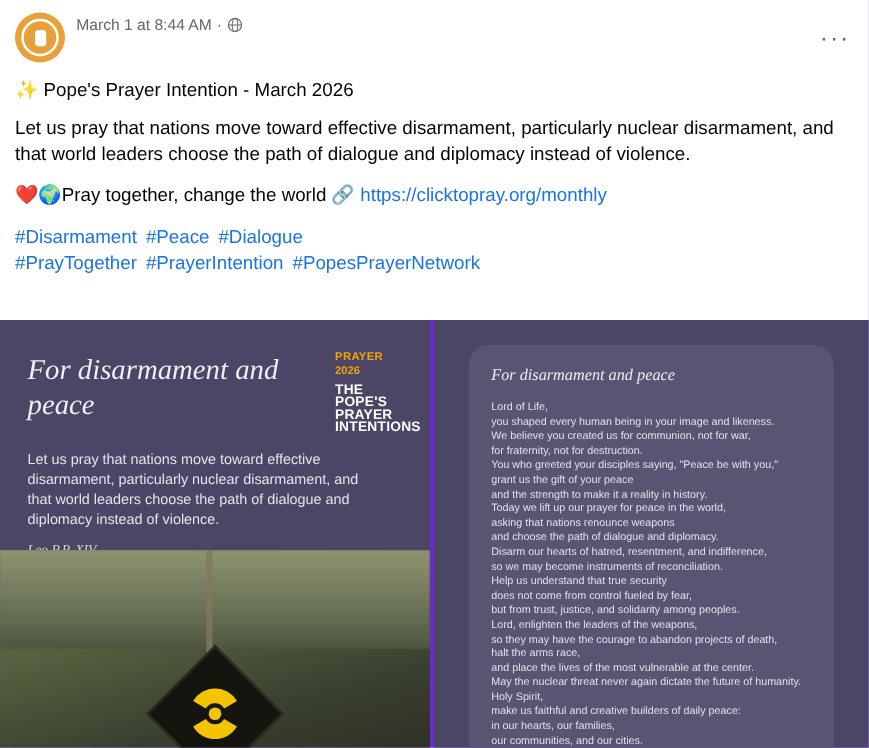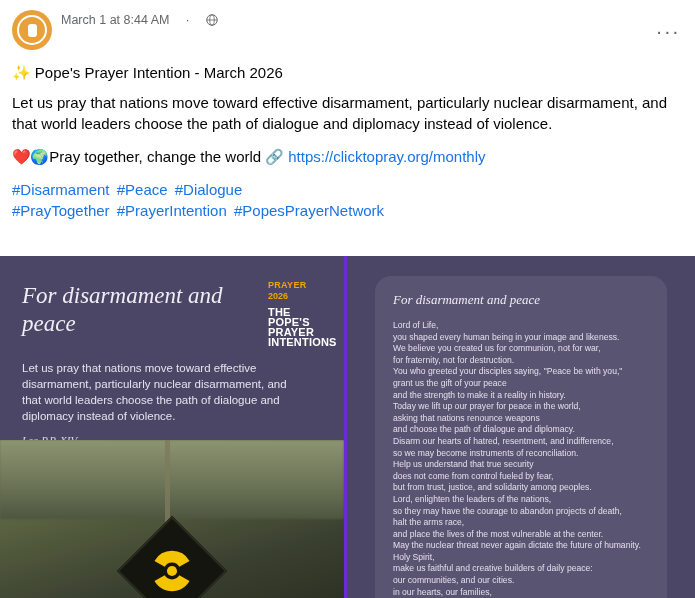--- a/index.html
+++ b/index.html
@@ -74,21 +74,21 @@
     color: #050505;
   }
   .verified {
     width: 14px;
     height: 14px;
     display: inline-block;
   }
   .meta-row {
     display: flex;
     align-items: center;
-    gap: 16px;
+    gap: 4px;
     font-size: 12.5px;
     color: #65676b;
     margin-top: 2px;
     text-align: center;
   }
   .globe-icon {
     width: 12px;
     height: 12px;
     display: inline-block;
   }
@@ -448,29 +448,29 @@
         <p class="p-line">grant us the gift of your peace</p>
         <p class="p-line">and the strength to make it a reality in history.</p>
         <p class="p-line">Today we lift up our prayer for peace in the world,</p>
         <p class="p-line">asking that nations renounce weapons</p>
         <p class="p-line">and choose the path of dialogue and diplomacy.</p>
         <p class="p-line">Disarm our hearts of hatred, resentment, and indifference,</p>
         <p class="p-line">so we may become instruments of reconciliation.</p>
         <p class="p-line">Help us understand that true security</p>
         <p class="p-line">does not come from control fueled by fear,</p>
         <p class="p-line">but from trust, justice, and solidarity among peoples.</p>
-        <p class="p-line">Lord, enlighten the leaders of the nations,</p>
+        <p class="p-line">Lord, enlighten the leaders of the weapons,</p>
         <p class="p-line">so they may have the courage to abandon projects of death,</p>
         <p class="p-line">halt the arms race,</p>
         <p class="p-line">and place the lives of the most vulnerable at the center.</p>
         <p class="p-line">May the nuclear threat never again dictate the future of humanity.</p>
         <p class="p-line">Holy Spirit,</p>
         <p class="p-line">make us faithful and creative builders of daily peace:</p>
+        <p class="p-line">in our hearts, our families,</p>
         <p class="p-line">our communities, and our cities.</p>
-        <p class="p-line">in our hearts, our families,</p>
       </div>
     </div>
   </div>
 
   <div class="post-footer">
     <div class="reactions">
       <div class="react-icons">
         <span class="react like">
           <svg width="10" height="10" viewBox="0 0 16 16">
               <path fill="#ffffff" d="M6.3 14H4V6.6h2.3zM13.6 6.6h-3l.4-2.2c.2-1-.5-2-1.5-2-.4 0-.8.3-1 .7L7 6.6V14h5.1c.7 0 1.3-.5 1.4-1.2l.8-4.5c.2-.9-.5-1.7-1.4-1.7z"></path>

